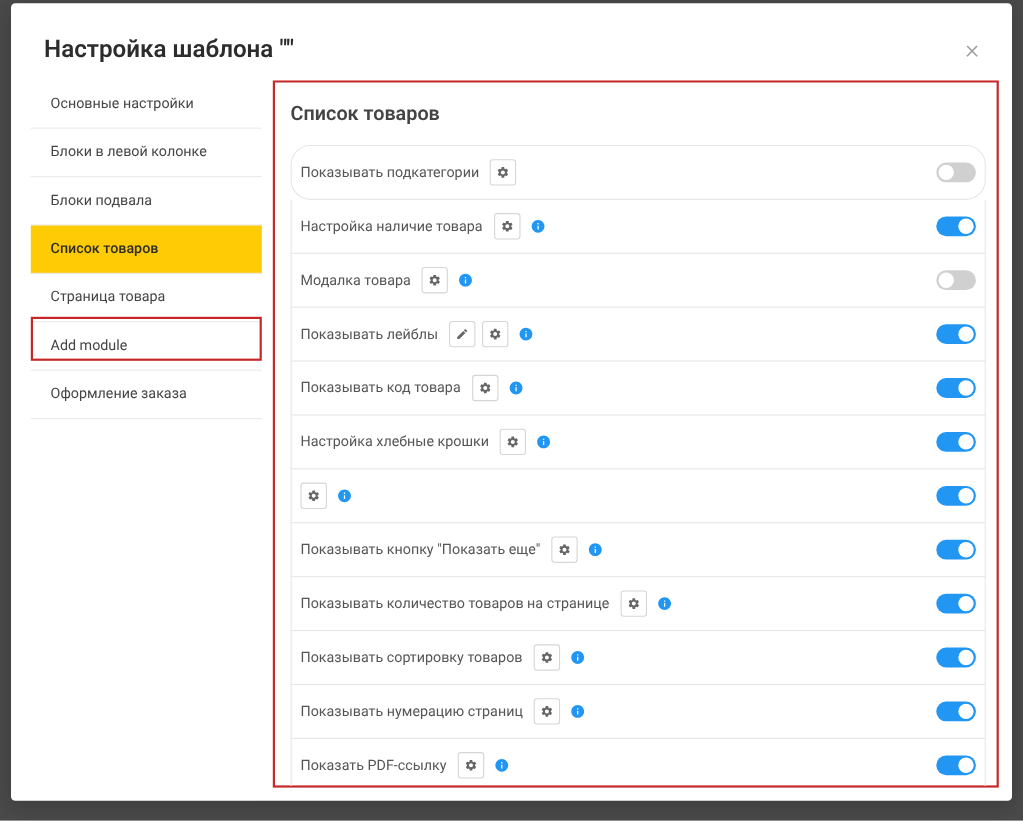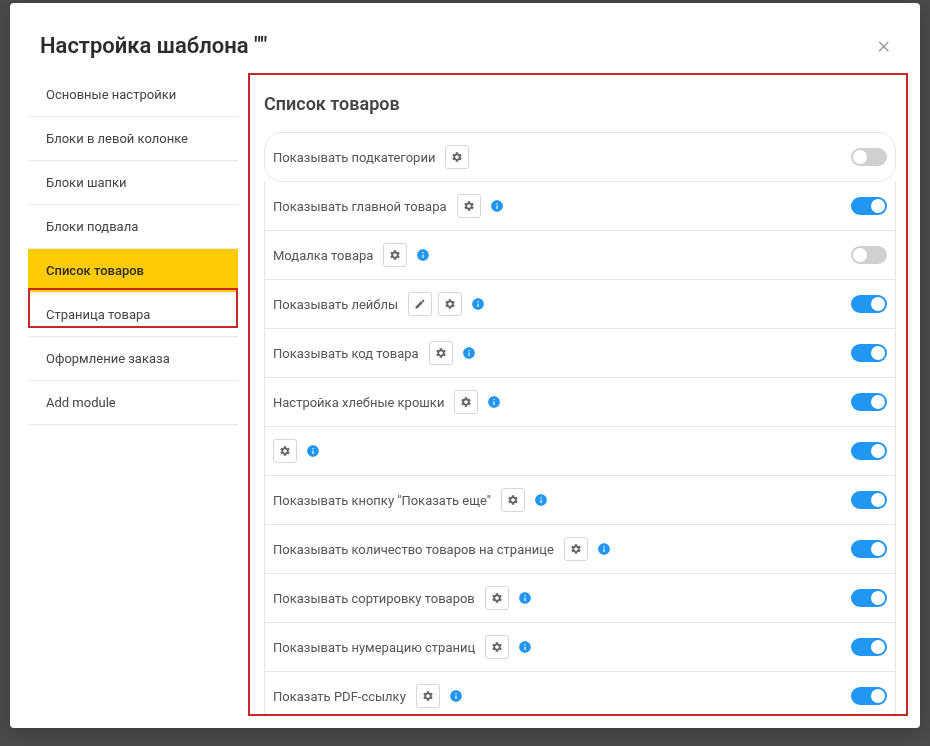--- a/index.html
+++ b/index.html
@@ -152,46 +152,45 @@
 
 <div class="modal">
   <div class="modal-header">
     <div class="modal-title">Настройка шаблона ""</div>
     <div class="modal-close">×</div>
   </div>
   <div class="modal-body">
     <div class="sidebar" id="sidebar">
         <div class="sidebar-item">Основные настройки</div>
         <div class="sidebar-item">Блоки в левой колонке</div>
-        <div class="sidebar-item">Блоки шапки</div>
         <div class="sidebar-item">Блоки подвала</div>
         <div class="sidebar-item active">Список товаров</div>
         <div class="sidebar-item">Страница товара</div>
+        <div class="sidebar-item">Add module</div>
         <div class="sidebar-item">Оформление заказа</div>
-        <div class="sidebar-item">Add module</div>
       </div>
     <div class="content-wrap">
       <div class="content-heading">Список товаров</div>
       <div id="settings-list">
           <div class="setting-row">
             <div class="setting-left">
               <span class="setting-label">Показывать подкатегории</span>
               <span class="icon-btn">
                 <svg viewBox="0 0 24 24">
                   <path d="M19.14,12.94c0.04-0.3,0.06-0.61,0.06-0.94c0-0.32-0.02-0.64-0.07-0.94l2.03-1.58c0.18-0.14,0.23-0.41,0.12-0.61 l-1.92-3.32c-0.12-0.22-0.37-0.29-0.59-0.22l-2.39,0.96c-0.5-0.38-1.03-0.7-1.62-0.94L14.4,2.81c-0.04-0.24-0.24-0.41-0.48-0.41 h-3.84c-0.24,0-0.43,0.17-0.47,0.41L9.25,5.35C8.66,5.59,8.12,5.92,7.63,6.29L5.24,5.33c-0.22-0.08-0.47,0-0.59,0.22L2.74,8.87 C2.62,9.08,2.66,9.34,2.86,9.48l2.03,1.58C4.84,11.36,4.8,11.69,4.8,12s0.02,0.64,0.07,0.94l-2.03,1.58 c-0.18,0.14-0.23,0.41-0.12,0.61l1.92,3.32c0.12,0.22,0.37,0.29,0.59,0.22l2.39-0.96c0.5,0.38,1.03,0.7,1.62,0.94l0.36,2.54 c0.05,0.24,0.24,0.41,0.48,0.41h3.84c0.24,0,0.44-0.17,0.47-0.41l0.36-2.54c0.59-0.24,1.13-0.56,1.62-0.94l2.39,0.96 c0.22,0.08,0.47,0,0.59-0.22l1.92-3.32c0.12-0.22,0.07-0.47-0.12-0.61L19.14,12.94z M12,15.6c-1.98,0-3.6-1.62-3.6-3.6 s1.62-3.6,3.6-3.6s3.6,1.62,3.6,3.6S13.98,15.6,12,15.6z"></path>
                 </svg>
               </span>
             </div>
             <div class="toggle off">
               <div class="toggle-knob"></div>
             </div>
           </div>
           <div class="setting-row">
             <div class="setting-left">
-              <span class="setting-label">Показывать главной товара</span>
+              <span class="setting-label">Настройка наличие товара</span>
               <span class="icon-btn">
                 <svg viewBox="0 0 24 24">
                   <path d="M19.14,12.94c0.04-0.3,0.06-0.61,0.06-0.94c0-0.32-0.02-0.64-0.07-0.94l2.03-1.58c0.18-0.14,0.23-0.41,0.12-0.61 l-1.92-3.32c-0.12-0.22-0.37-0.29-0.59-0.22l-2.39,0.96c-0.5-0.38-1.03-0.7-1.62-0.94L14.4,2.81c-0.04-0.24-0.24-0.41-0.48-0.41 h-3.84c-0.24,0-0.43,0.17-0.47,0.41L9.25,5.35C8.66,5.59,8.12,5.92,7.63,6.29L5.24,5.33c-0.22-0.08-0.47,0-0.59,0.22L2.74,8.87 C2.62,9.08,2.66,9.34,2.86,9.48l2.03,1.58C4.84,11.36,4.8,11.69,4.8,12s0.02,0.64,0.07,0.94l-2.03,1.58 c-0.18,0.14-0.23,0.41-0.12,0.61l1.92,3.32c0.12,0.22,0.37,0.29,0.59,0.22l2.39-0.96c0.5,0.38,1.03,0.7,1.62,0.94l0.36,2.54 c0.05,0.24,0.24,0.41,0.48,0.41h3.84c0.24,0,0.44-0.17,0.47-0.41l0.36-2.54c0.59-0.24,1.13-0.56,1.62-0.94l2.39,0.96 c0.22,0.08,0.47,0,0.59-0.22l1.92-3.32c0.12-0.22,0.07-0.47-0.12-0.61L19.14,12.94z M12,15.6c-1.98,0-3.6-1.62-3.6-3.6 s1.62-3.6,3.6-3.6s3.6,1.62,3.6,3.6S13.98,15.6,12,15.6z"></path>
                 </svg>
               </span>
               <span class="info-icon">
                 <svg width="14" height="14" viewBox="0 0 24 24" fill="#2196F3">
                   <path d="M12 2C6.48 2 2 6.48 2 12s4.48 10 10 10 10-4.48 10-10S17.52 2 12 2zm1 15h-2v-6h2v6zm0-8h-2V7h2v2z"></path>
                 </svg>
               </span>

